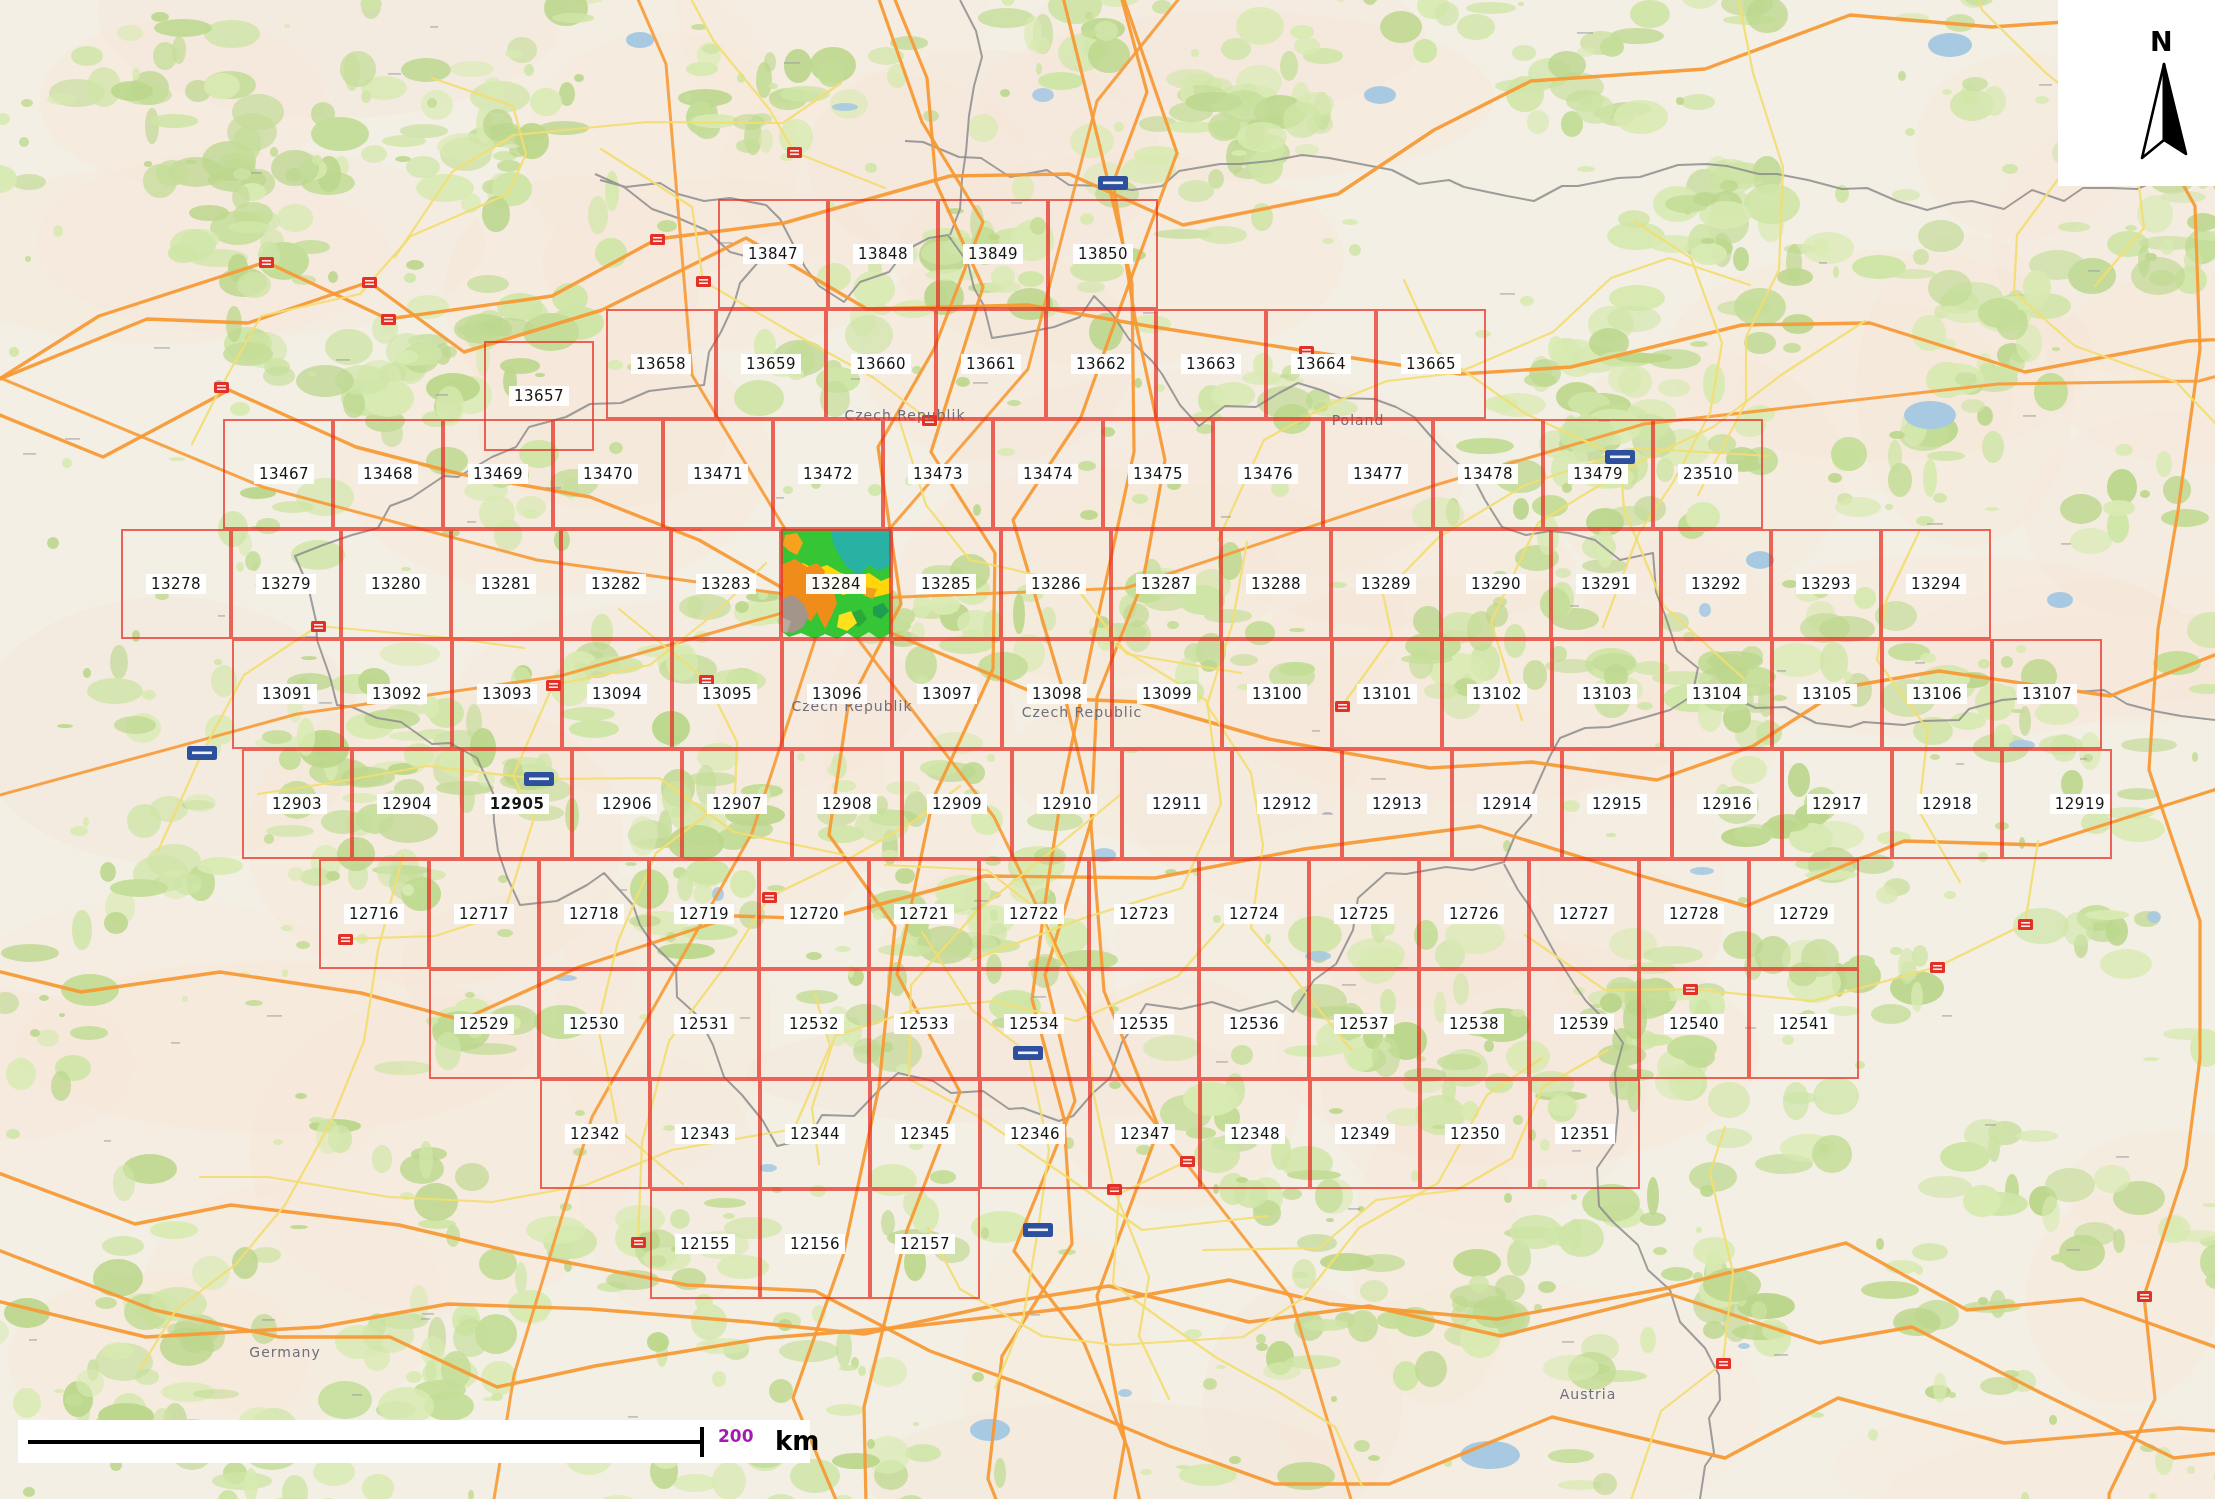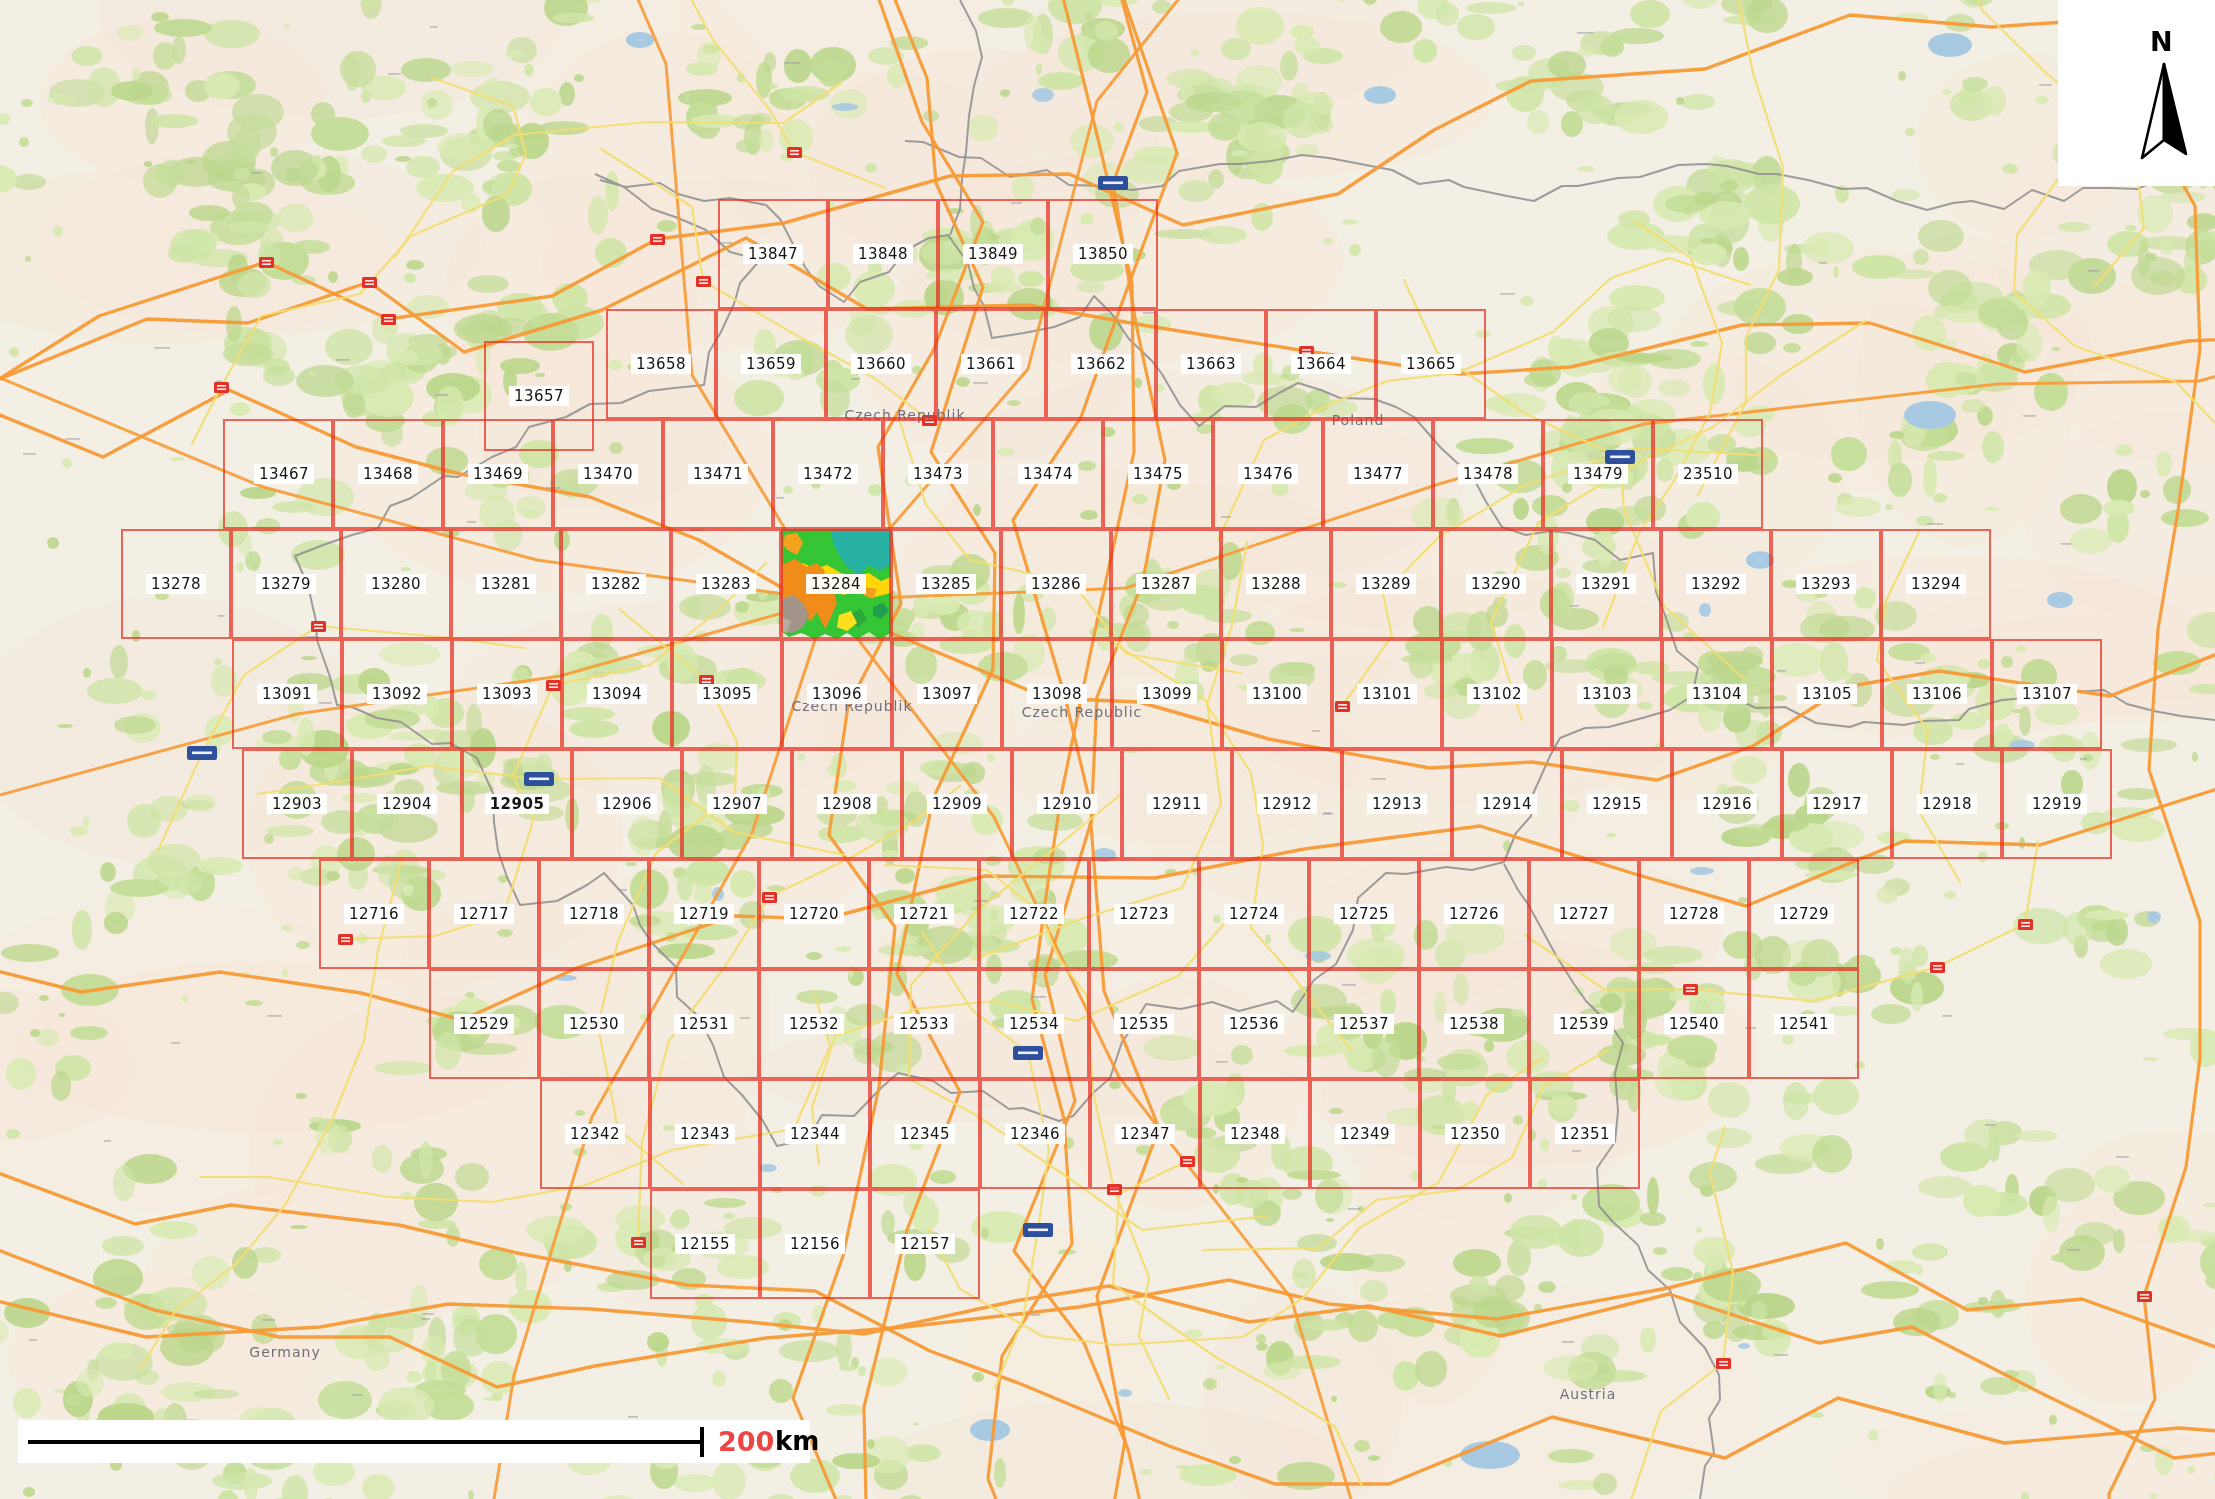--- a/index.html
+++ b/index.html
@@ -12,21 +12,21 @@
         border:2px solid rgba(232,44,32,0.72);
         display:flex;align-items:center;justify-content:center;}
   .tl{background:rgba(255,255,255,0.95);color:#141414;font-size:15px;
       line-height:1.25;padding:1px 5px;letter-spacing:0.5px;white-space:nowrap;}
   .place{position:absolute;z-index:1;color:#6e6e7c;font-size:14px;
          letter-spacing:1px;transform:translate(-50%,-50%);white-space:nowrap;}
   #scalebar{position:absolute;left:18px;top:1420px;width:792px;height:43px;
             background:#ffffff;z-index:6;}
   #sb-line{position:absolute;left:10px;top:20px;width:676px;height:4px;background:#000;}
   #sb-tick{position:absolute;left:682px;top:7px;width:4px;height:30px;background:#000;}
-  #sb-val{position:absolute;left:700px;top:6px;font-size:27px;font-weight:bold;color:#ef4444;}
+  #sb-val{position:absolute;left:700px;top:6px;font-size:17px;font-weight:bold;color:#a21caf;}
   #sb-unit{position:absolute;left:757px;top:6px;font-size:26px;font-weight:bold;color:#000;}
   #northbox{position:absolute;right:0;top:0;width:157px;height:186px;background:#ffffff;z-index:6;}
   #north-n{position:absolute;left:92px;top:26px;font-size:27px;font-weight:bold;color:#000;}
   #north-svg{position:absolute;left:78px;top:62px;}
 </style>
 </head>
 <body>
 
 <div id="map">
   <svg id="bg" width="2215" height="1499" viewBox="0 0 2215 1499">
@@ -2317,21 +2317,21 @@
       </div>
       <div class="cell" style="left: 1672px; top: 749px; width: 110px; height: 110px;">
         <span class="tl">12916</span>
       </div>
       <div class="cell" style="left: 1782px; top: 749px; width: 110px; height: 110px;">
         <span class="tl">12917</span>
       </div>
       <div class="cell" style="left: 1892px; top: 749px; width: 110px; height: 110px;">
         <span class="tl">12918</span>
       </div>
-      <div class="cell" style="left: 2002px; top: 749px; width: 110px; height: 110px;">
+      <div class="cell" style="left: 2002px; top: 749px; width: 110px; height: 110px; justify-content: flex-end;">
         <span class="tl">12919</span>
       </div>
       <div class="cell" style="left: 319px; top: 859px; width: 110px; height: 110px;">
         <span class="tl">12716</span>
       </div>
       <div class="cell" style="left: 429px; top: 859px; width: 110px; height: 110px;">
         <span class="tl">12717</span>
       </div>
       <div class="cell" style="left: 539px; top: 859px; width: 110px; height: 110px;">
         <span class="tl">12718</span>

